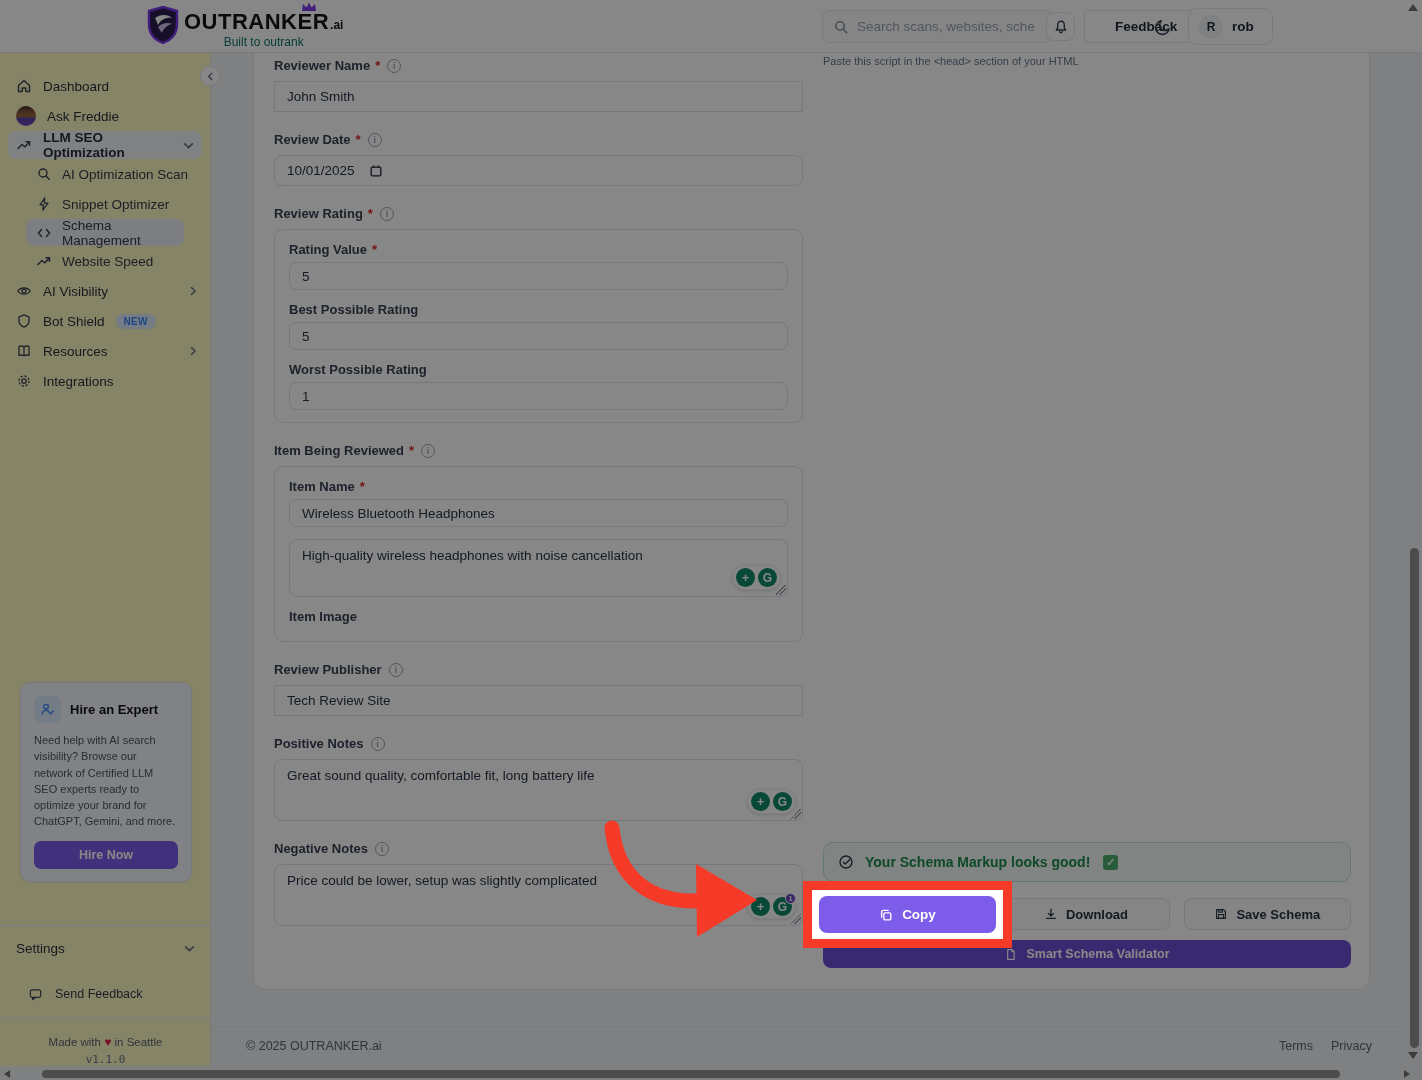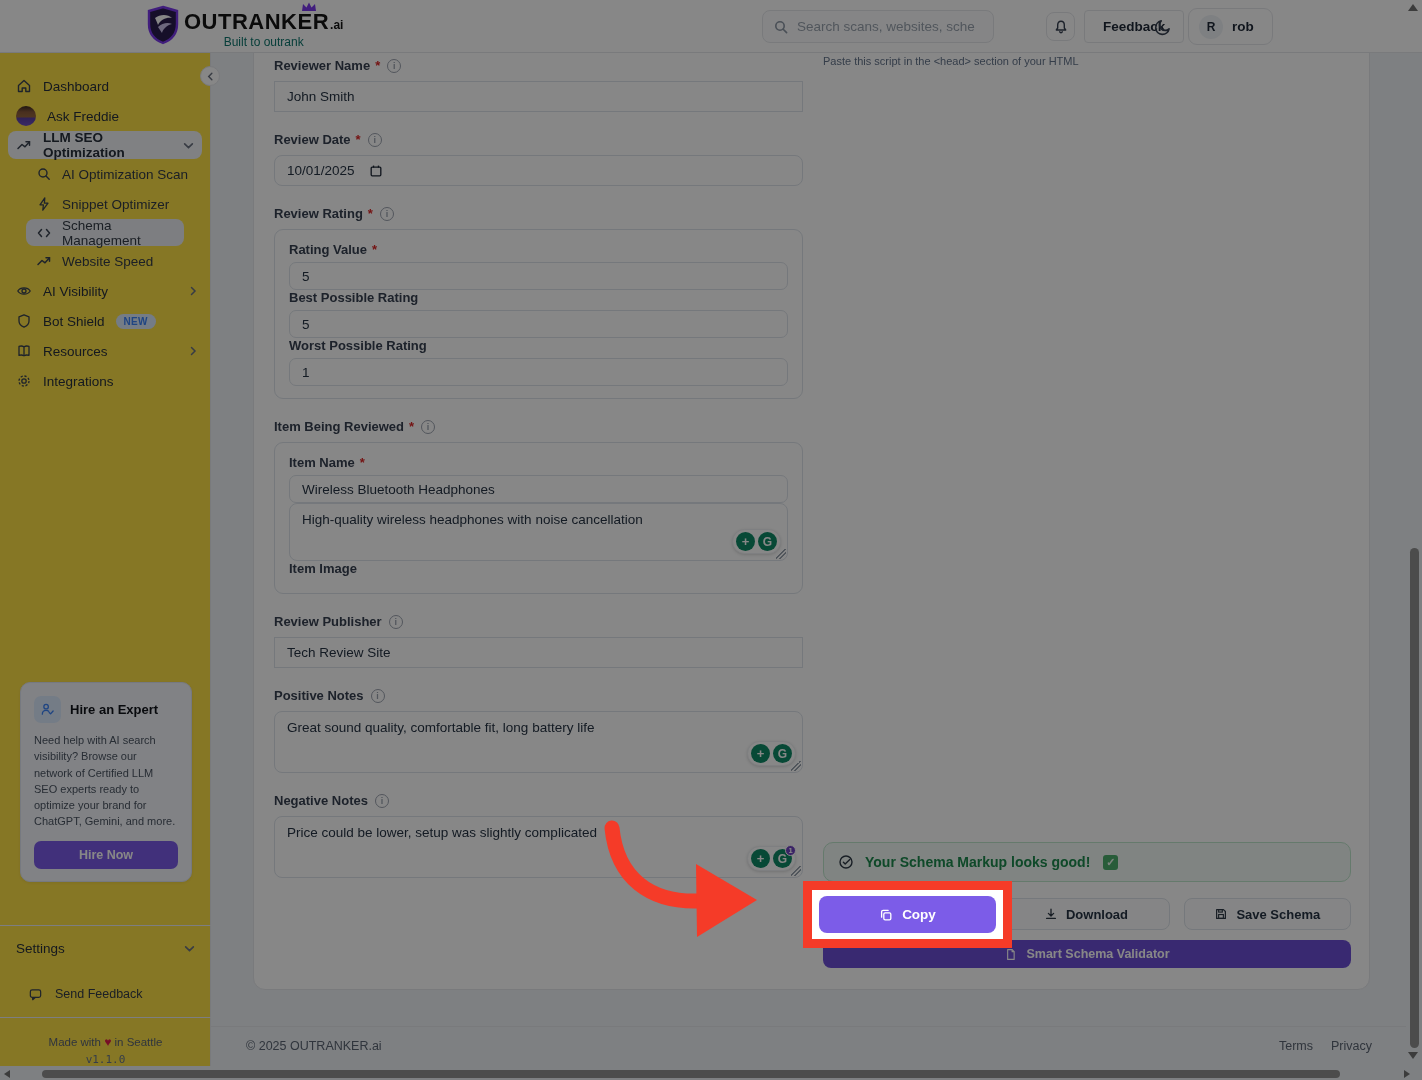--- a/index.html
+++ b/index.html
@@ -14,32 +14,32 @@
 
   
   .header{position:absolute;left:0;top:0;width:1422px;height:53px;background:#fff;border-bottom:1px solid var(--border);z-index:30;}
   .logo{position:absolute;left:146px;top:5px;display:flex;align-items:flex-start;gap:4px;}
   .logo-textcol{position:relative;padding-top:4px;}
   .logo-row{display:flex;align-items:baseline;}
   .logo-name{font-size:22px;font-weight:800;letter-spacing:.5px;color:#151515;}
   .logo-suffix{font-size:12px;font-weight:700;color:#151515;margin-left:1px;}
   .logo-crown{position:absolute;left:117px;top:-3px;}
   .logo-tagline{font-size:12px;color:#0f766e;text-align:center;margin-top:0px;}
-  .search-box{position:absolute;left:762px;top:10px;width:232px;height:33px;border:1px solid var(--border);border-radius:8px;background:#fbfcfd;display:flex;align-items:center;padding:0 10px;gap:8px;}
+  .search-box{position:absolute;left:822px;top:10px;width:232px;height:33px;border:1px solid var(--border);border-radius:8px;background:#fbfcfd;display:flex;align-items:center;padding:0 10px;gap:8px;}
   .search-box input{border:none;outline:none;background:transparent;font-size:13.5px;color:#374151;width:100%;font-family:inherit;}
   .search-box input::placeholder{color:#9aa3af;}
   .bell-btn{position:absolute;left:1046px;top:12px;width:29px;height:29px;border:1px solid var(--border);border-radius:8px;background:#fff;display:flex;align-items:center;justify-content:center;}
-  .feedback-btn{position:absolute;left:1084px;top:10px;height:33px;padding:0 18px;border:1px solid var(--border);border-radius:4px;background:#fff;font-size:13.5px;font-weight:600;color:#1f2937;display:flex;align-items:center;}
+  .feedback-btn{position:absolute;left:1084px;top:10px;height:33px;padding:0 30px;border:1px solid var(--border);border-radius:4px;background:#fff;font-size:13.5px;font-weight:600;color:#1f2937;display:flex;align-items:center;}
   .moon-btn{position:absolute;left:1152px;top:16px;width:22px;height:22px;display:flex;align-items:center;justify-content:center;}
   .profile-pill{position:absolute;left:1188px;top:8px;width:85px;height:37px;border:1px solid var(--border);border-radius:9px;background:#fff;display:flex;align-items:center;gap:9px;padding:0 10px;}
   .avatar-r{width:24px;height:24px;border-radius:50%;background:#eef1f6;color:#1f2937;font-size:12px;font-weight:700;display:flex;align-items:center;justify-content:center;}
   .profile-name{font-size:13.5px;font-weight:600;color:#1f2937;}
 
   
-  .sidebar{position:absolute;left:0;top:53px;width:211px;height:1013px;background:#fde047;border-right:1px solid var(--border);z-index:20;}
+  .sidebar{position:absolute;left:0;top:53px;width:211px;height:1013px;background:#fef9c3;border-right:1px solid var(--border);z-index:20;}
   .collapse-btn{position:absolute;right:-10px;top:13px;width:20px;height:20px;border-radius:50%;background:#fff;border:1px solid var(--border);display:flex;align-items:center;justify-content:center;z-index:21;}
   .nav{padding-top:18px;}
   .nav-item{height:30px;display:flex;align-items:center;gap:11px;padding:0 12px 0 16px;font-size:13.5px;color:#28303b;cursor:pointer;}
   .nav-item .grow{flex:1;}
   .nav-item.pill{background:#f1f4f8;border-radius:8px;margin:0 8px;padding:0 8px 0 8px;height:28px;font-weight:600;justify-content:space-between;}
   .nav-sub{height:30px;display:flex;align-items:center;gap:10px;padding-left:36px;font-size:13.5px;color:#333b46;cursor:pointer;}
   .nav-sub.active{background:#eceff3;border-radius:8px;margin:0 26px 0 26px;padding-left:10px;height:27px;}
   .freddie-avatar{width:20px;height:20px;border-radius:50%;background:linear-gradient(180deg,#3c2a20 0%,#8a5a3b 30%,#96663f 55%,#5b3fa3 60%,#6d4fc0 100%);}
   .new-badge{background:#dbeafe;color:#3b82f6;font-size:10px;font-weight:700;border-radius:9px;padding:2px 8px;letter-spacing:.3px;}
   .icon16{width:16px;height:16px;flex:0 0 16px;}
@@ -63,21 +63,21 @@
   .card{position:absolute;left:253px;top:0px;width:1117px;height:990px;background:#fff;border:1px solid var(--border);border-radius:12px;z-index:1;}
   .form-col{position:absolute;left:20px;top:57px;width:529px;}
   .field{margin-bottom:20px;}
   .field-label{display:flex;align-items:center;gap:5px;font-size:13px;font-weight:700;color:var(--label);margin-bottom:8px;}
   .req{color:#dc2626;font-weight:700;}
   .info{width:14px;height:14px;border-radius:50%;border:1.4px solid #9ca3af;color:#9ca3af;font-size:9px;font-weight:700;display:inline-flex;align-items:center;justify-content:center;margin-left:2px;font-style:normal;}
   .info::before{content:"i";}
   .tinput{width:100%;height:31px;border:1px solid var(--border2);border-radius:0;background:#fff;padding:0 12px;font-size:13.5px;color:#273444;font-family:inherit;outline:none;}
   .date-input{width:100%;height:31px;border:1px solid var(--border2);border-radius:8px;display:flex;align-items:center;padding:0 12px;gap:14px;font-size:13.5px;color:#273444;}
   .group-box{border:1px solid var(--border2);border-radius:9px;padding:12px 14px;}
-  .gfield{}
+  .gfield{margin-bottom:12px;}
   .gfield:last-child{margin-bottom:0;}
   .gfield .field-label{margin-bottom:5px;}
   .ginput{width:100%;height:28px;border:1px solid var(--border2);border-radius:7px;padding:0 12px;font-size:13.5px;color:#273444;font-family:inherit;outline:none;background:#fff;}
   .ta-wrap{position:relative;}
   .ta{width:100%;border:1px solid var(--border2);border-radius:8px;padding:8px 12px;font-size:13.5px;color:#273444;font-family:inherit;outline:none;resize:none;display:block;}
   .ta.h58{height:58px;} .ta.h62{height:62px;}
   .resize-corner{position:absolute;right:2px;bottom:2px;width:10px;height:10px;background:
     linear-gradient(135deg,transparent 0 45%,#9aa3af 45% 52%,transparent 52% 64%,#9aa3af 64% 71%,transparent 71%);}
   .gram-pill{position:absolute;right:7px;bottom:7px;background:#fff;border:1px solid #eef0f3;border-radius:14px;padding:2px 3px;display:flex;align-items:center;gap:3px;box-shadow:0 1px 3px rgba(0,0,0,.15);}
   .gram-dot{width:19px;height:19px;border-radius:50%;background:var(--gram);color:#fff;display:flex;align-items:center;justify-content:center;font-size:12px;font-weight:700;}

